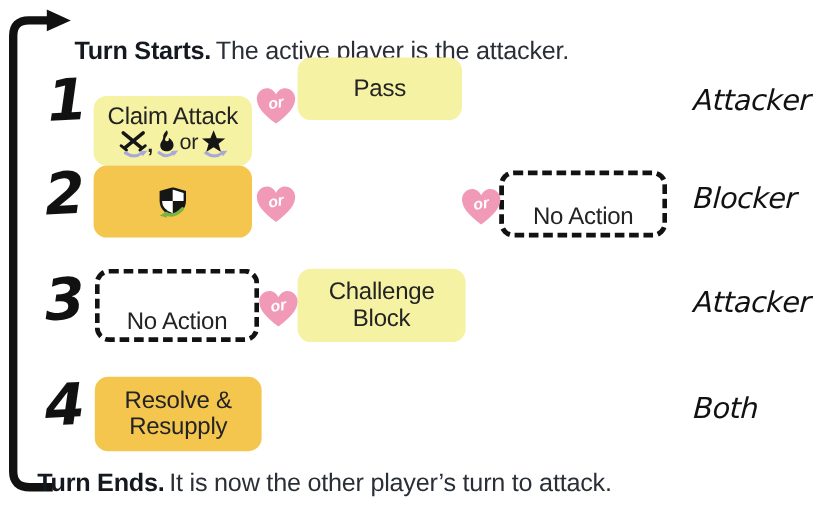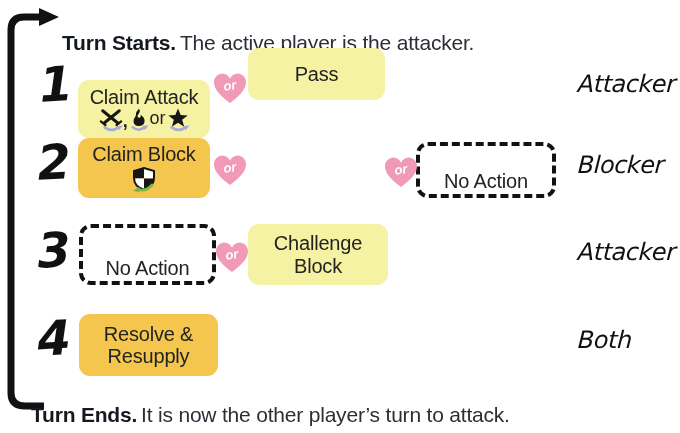--- a/index.html
+++ b/index.html
@@ -96,21 +96,20 @@
   <svg class="heart" style="left:211px;top:70px;" width="38" height="36" viewBox="0 0 38 36">
     <path d="M19 33C8 25 3 18.5 3 12.2 3 7 7 3.5 11.4 3.5c3.4 0 6.2 2.1 7.6 5.3 1.4-3.2 4.2-5.3 7.6-5.3C31 3.5 35 7 35 12.2 35 18.5 30 25 19 33Z" fill="#f19ab8"></path>
     <text x="19" y="20" text-anchor="middle" font-size="13" fill="#fff" transform="rotate(-10 19 16)">or</text>
   </svg>
 
   <div class="box light" style="left:248px;top:48px;width:137px;height:52px;">
     <div>Pass</div>
   </div>
 
   <div class="box gold" style="left:78px;top:138px;width:132px;height:60px;">
-    <div>Claim Block</div>
     <div class="shield-wrap">
       <svg width="26" height="26" viewBox="0 0 26 26">
         <defs>
             <clipPath id="shq">
               <path d="M13 1 L23 4 V11 C23 17.5 19 20.8 13 22.8 C7 20.8 3 17.5 3 11 V4 Z"></path>
             </clipPath>
           </defs>
         <g clip-path="url(#shq)">
           <rect x="0" y="0" width="13" height="11.5" fill="#161616"></rect>
           <rect x="13" y="0" width="13" height="11.5" fill="#fff"></rect>
@@ -149,17 +148,17 @@
   </svg>
 
   <div class="box light" style="left:248px;top:224px;width:140px;height:61px;">
     <div>Challenge Block</div>
   </div>
 
   <div class="box gold" style="left:79px;top:314px;width:139px;height:62px;">
     <div>Resolve &amp; Resupply</div>
   </div>
 
-  <div class="caption" style="left:31px;top:403px;">
+  <div class="caption" style="left:31px;top:391px;">
     <b>Turn Ends.</b><span>It is now the other player’s turn to attack.</span>
   </div>
 
 </div>
 
 </body></html>

